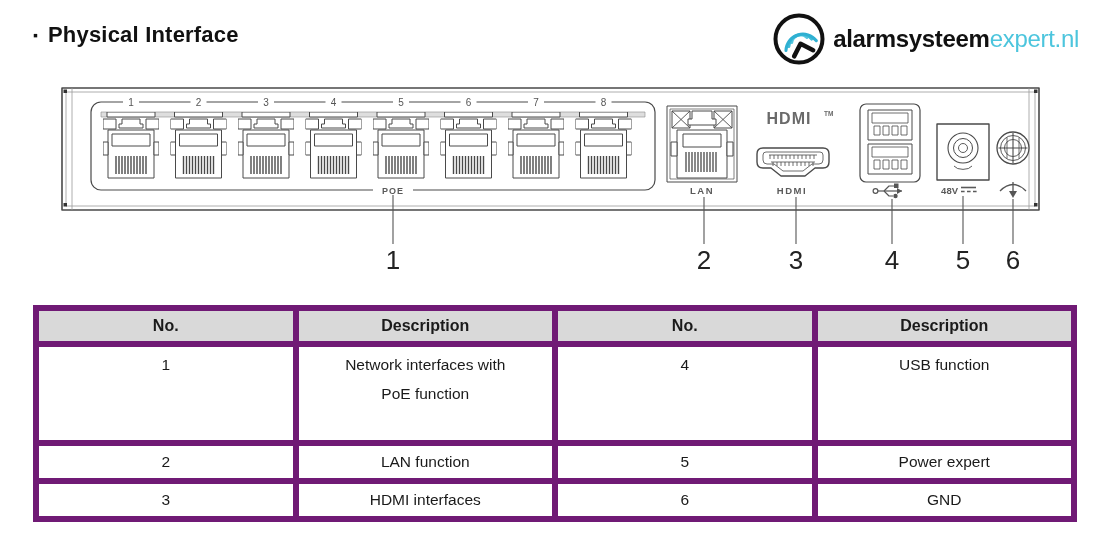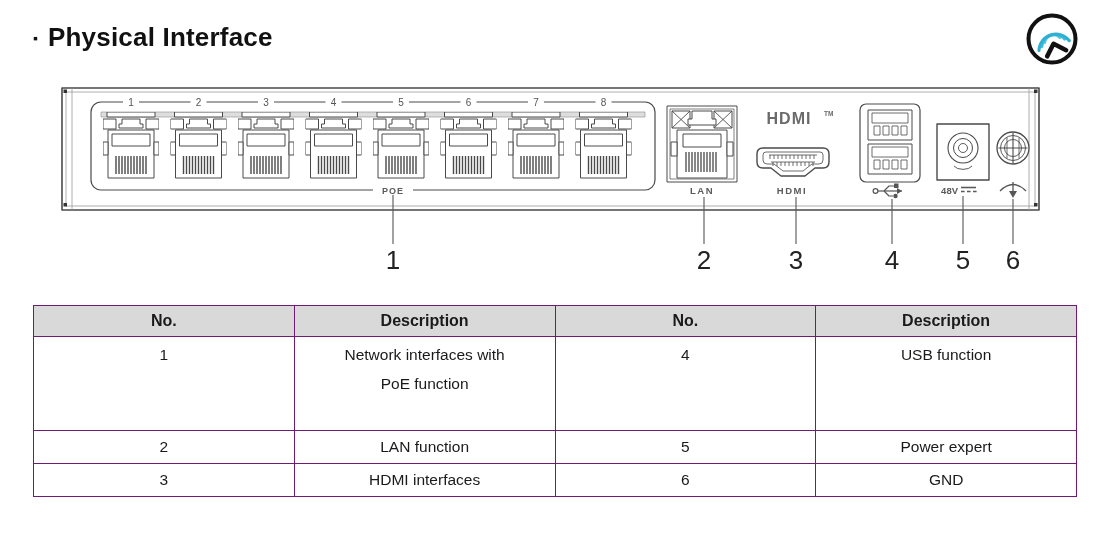--- a/index.html
+++ b/index.html
@@ -4,35 +4,35 @@
 <style>
   html,body{margin:0;padding:0;}
   body{
     width:1107px;height:537px;background:#ffffff;position:relative;
     font-family:"Liberation Sans",sans-serif;color:#1a1a1a;overflow:hidden;
   }
   .title-row{
     position:absolute;left:33px;top:22px;display:flex;align-items:center;gap:10px;
   }
   .title-bullet{font-size:14px;line-height:1;color:#111;}
-  .page-title{font-size:26px;font-weight:700;color:#111;letter-spacing:.2px;}
+  .page-title{font-size:22px;font-weight:700;color:#111;letter-spacing:.2px;}
   .logo{
     position:absolute;top:12px;right:28px;display:flex;align-items:center;gap:7px;
   }
   .logo-text{font-size:24px;font-weight:700;letter-spacing:-.3px;white-space:nowrap;}
   .logo-text .brand{color:#111;font-weight:800;}
   .logo-text .suffix{color:#4cc5dd;font-weight:500;}
   .device-wrap{position:absolute;left:61px;top:86px;width:985px;height:200px;}
   .table-wrap{position:absolute;left:33px;top:305px;width:1044px;}
   table.spec{
     width:100%;border-collapse:collapse;table-layout:fixed;
     font-size:15.5px;color:#1a1a1a;
   }
   table.spec th,table.spec td{
-    border:1px solid #701a75;text-align:center;vertical-align:top;
+    border:6px solid #701a75;text-align:center;vertical-align:top;
     padding:3px 6px;line-height:29px;white-space:pre-line;
   }
   table.spec th{
     background:#d9d9d9;font-weight:700;font-size:16px;height:24px;line-height:24px;
   }
   tr.row-tall td{height:87px;}
   tr.row-std td{height:24px;line-height:26px;}
   svg text{font-family:"Liberation Sans",sans-serif;}
 </style>
 </head>
@@ -46,20 +46,23 @@
 <div class="logo">
   <svg width="54" height="54" viewBox="0 0 54 54">
     <circle cx="27" cy="27" r="23.5" fill="#fff" stroke="#111" stroke-width="4"></circle>
     <g transform="rotate(-18 27 27)">
       <path d="M19,36 A9,9 0 0 1 35,36" fill="none" stroke="#56c8e0" stroke-width="3" stroke-linecap="round" transform="translate(0,-8)"></path>
       <path d="M15,36 A13,13 0 0 1 39,36" fill="none" stroke="#41bcd9" stroke-width="3" stroke-linecap="round" transform="translate(0,-5)"></path>
       <path d="M11,36 A17,17 0 0 1 43,36" fill="none" stroke="#2fb0d2" stroke-width="3" stroke-linecap="round" transform="translate(0,-2)"></path>
       <path d="M17,42 L27,32 L37,42" fill="none" stroke="#111" stroke-width="4.5" stroke-linecap="round" stroke-linejoin="round"></path>
     </g>
   </svg>
+  <div class="logo-text">
+    <span class="brand">alarmsysteem</span><span class="suffix">expert.nl</span>
+  </div>
 </div>
 
 <div class="device-wrap">
 <svg width="985" height="200" viewBox="0 0 985 200" fill="none" stroke-linejoin="round">
   <defs>
     <symbol id="rj45" viewBox="0 0 56 74">
       <g stroke="#4a4a4a" stroke-width="1" fill="#ffffff">
         <rect x="4" y="0" width="48" height="5"></rect>
         <rect x="0" y="7" width="13" height="10"></rect>
         <rect x="43" y="7" width="13" height="10"></rect>

